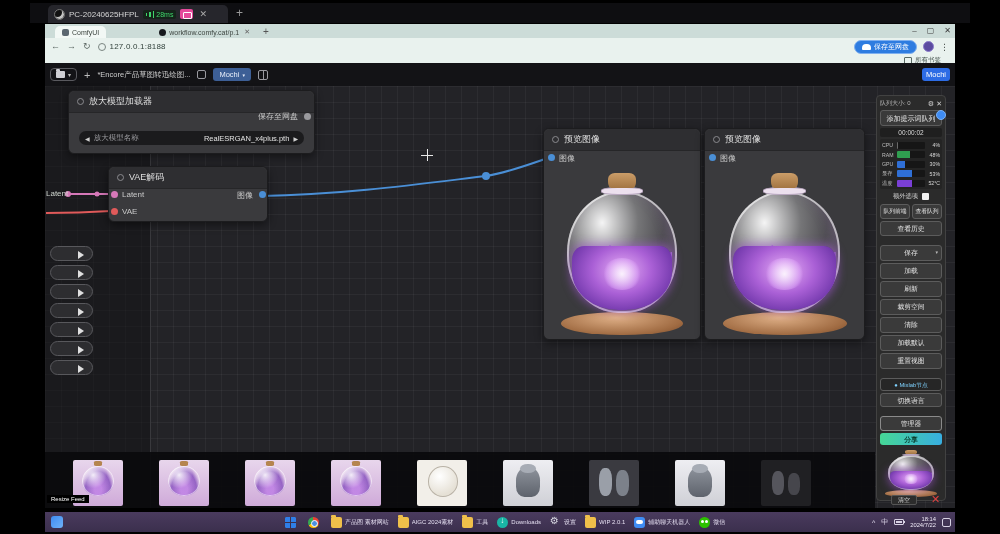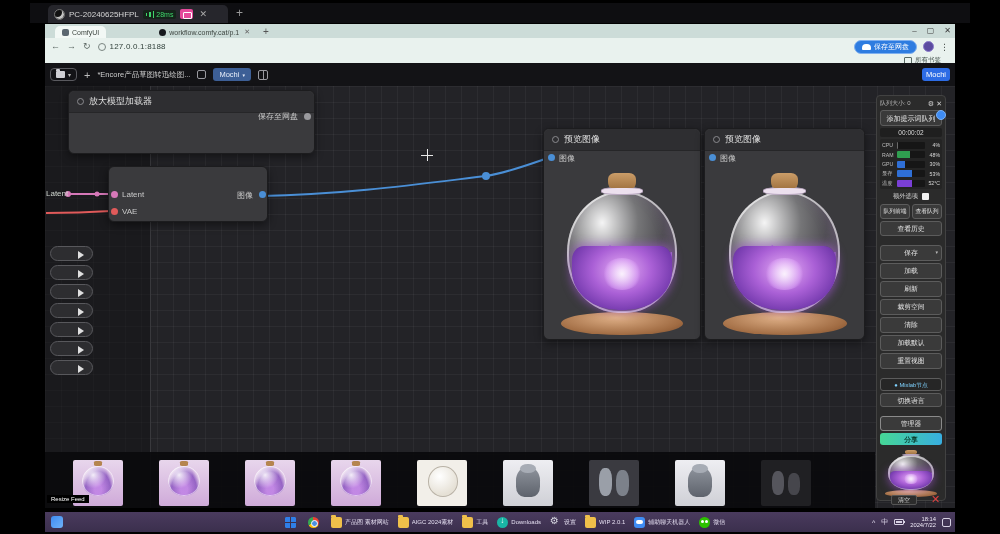--- a/index.html
+++ b/index.html
@@ -300,23 +300,33 @@
 <div class="stub" style="top:341px"></div>
 <div class="stub" style="top:360px"></div>
 
 <div class="node" style="left:68px;top:90px;width:247px;height:64px">
   <div class="node-title">
     <span class="node-dot"></span>
     <span>放大模型加载器</span>
   </div>
   <span class="port-label" style="right:16px;top:20px">保存至网盘</span>
   <span class="port" style="right:3px;top:22px;background:#9a9a9e"></span>
+  <div class="widget" style="left:10px;right:10px;top:40px">
+    <span class="arr">◀</span>
+    <span class="wname">放大模型名称</span>
+    <span class="wval">RealESRGAN_x4plus.pth</span>
+    <span class="arr">▶</span>
+  </div>
 </div>
 
 <div class="node" style="left:108px;top:166px;width:160px;height:56px">
+  <div class="node-title">
+    <span class="node-dot"></span>
+    <span>VAE解码</span>
+  </div>
   <span class="port" style="left:2px;top:24px;background:#d678b8"></span>
   <span class="port-label" style="left:13px;top:23px">Latent</span>
   <span class="port" style="left:2px;top:41px;background:#e05a5a"></span>
   <span class="port-label" style="left:13px;top:40px">VAE</span>
   <span class="port-label" style="right:14px;top:23px">图像</span>
   <span class="port" style="right:1px;top:24px;background:#4a8fd6"></span>
 </div>
 
 <div class="node" style="left:543px;top:128px;width:158px;height:212px">
   <div class="node-title">

